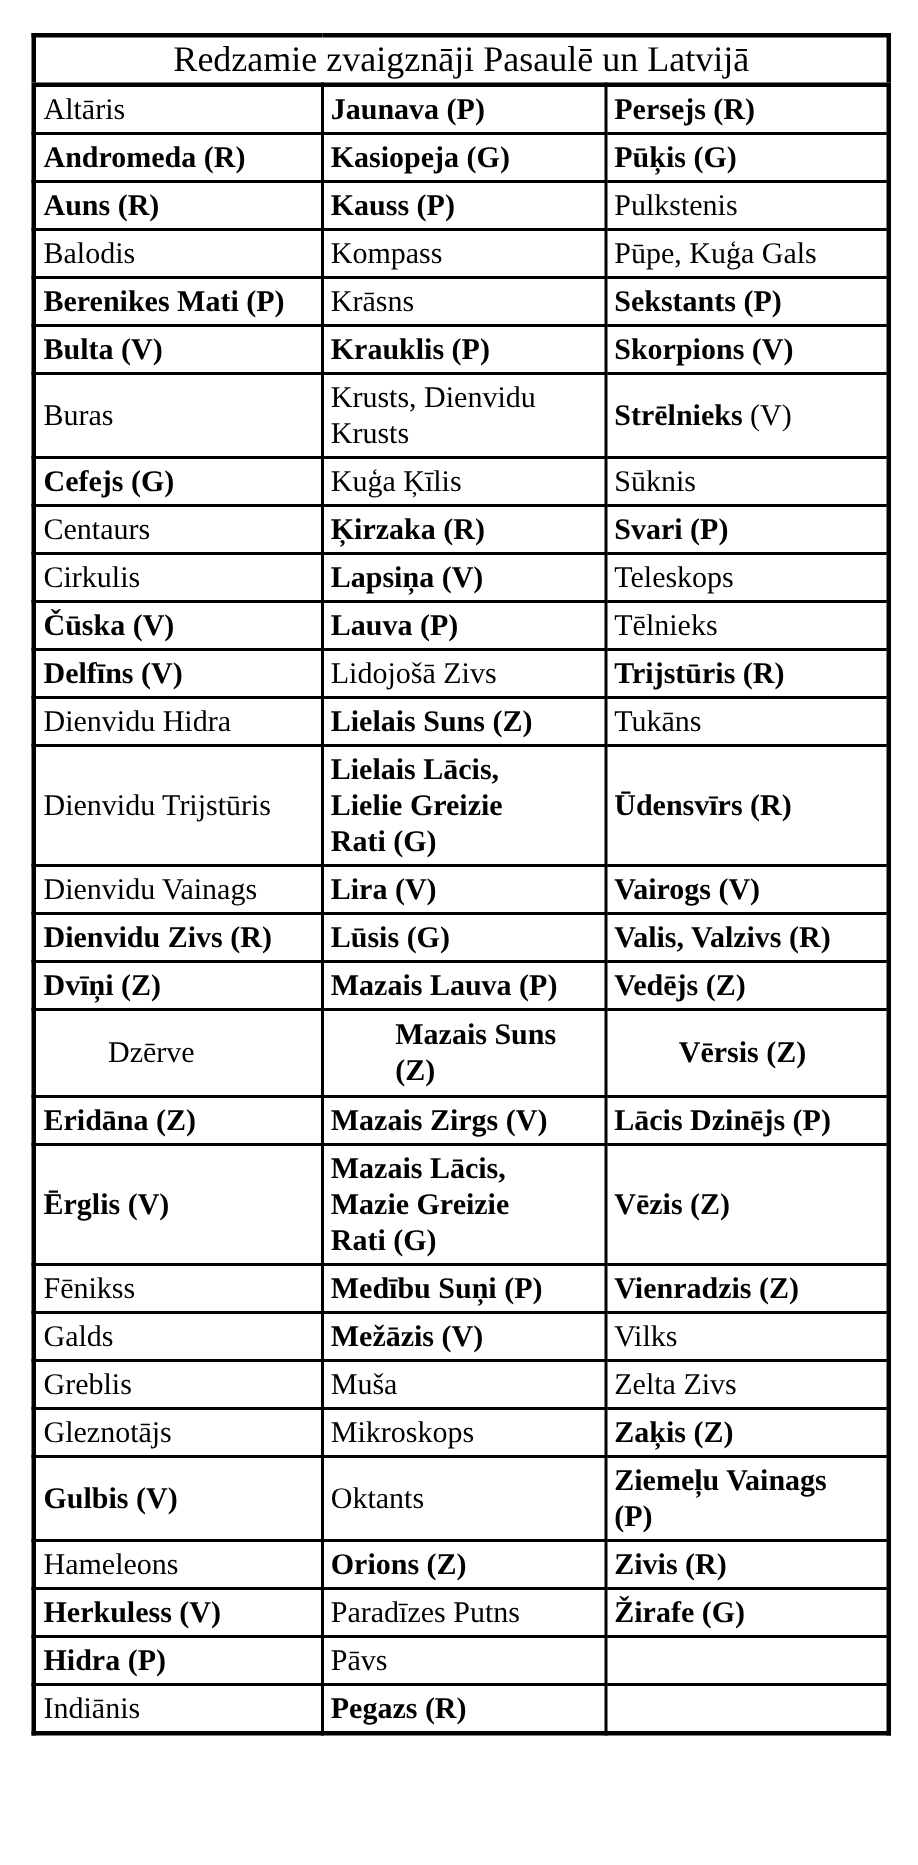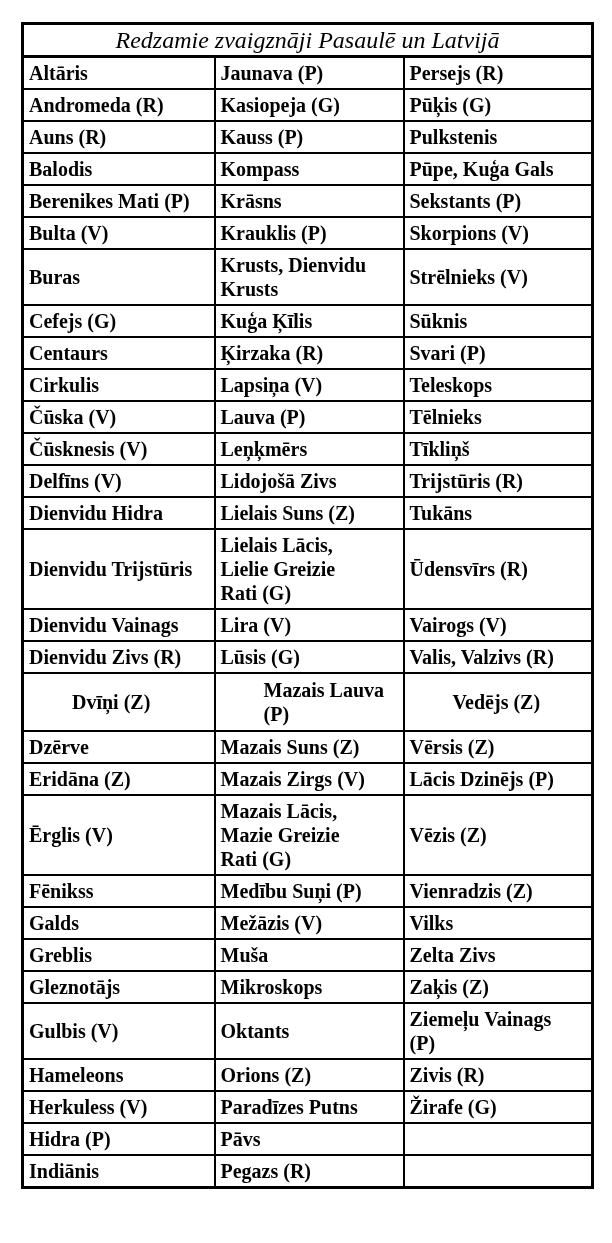--- a/index.html
+++ b/index.html
@@ -20,21 +20,20 @@
     left: 21px;
     top: 22px;
     width: 570px;
     border-collapse: collapse;
     table-layout: fixed;
     border: 3px solid #000000;
   }
   table.const-table th.title-cell {
     border: 2px solid #000000;
     border-bottom: 3px solid #000000;
-    font-style: italic;
     font-weight: normal;
     font-size: 24px;
     line-height: 26px;
     text-align: center;
     padding: 2px 4px;
     white-space: nowrap;
     overflow: hidden;
   }
   table.const-table td {
     border: 2px solid #000000;
@@ -44,21 +43,21 @@
     vertical-align: middle;
     white-space: pre-line;
     overflow: hidden;
   }
   
   table.const-table tbody tr:nth-child(18) td {
     height: 50px;
     padding-left: 48px;
   }
   .b { font-weight: bold; text-align: center; }
-  .r { font-weight: bold; }
+  .r { font-weight: normal; }
 </style>
 </head>
 <body>
 
 <table class="const-table">
   <colgroup>
     <col style="width:192px">
     <col style="width:189px">
     <col style="width:189px">
   </colgroup>
@@ -118,25 +117,20 @@
         <td><span class="r">Cirkulis</span></td>
         <td><span class="b">Lapsiņa (V)</span></td>
         <td><span class="r">Teleskops</span></td>
       </tr>
       <tr>
         <td><span class="b">Čūska (V)</span></td>
         <td><span class="b">Lauva (P)</span></td>
         <td><span class="r">Tēlnieks</span></td>
       </tr>
       <tr>
-        <td><span class="b">Čūsknesis (V)</span></td>
-        <td><span class="r">Leņķmērs</span></td>
-        <td><span class="r">Tīkliņš</span></td>
-      </tr>
-      <tr>
         <td><span class="b">Delfīns (V)</span></td>
         <td><span class="r">Lidojošā Zivs</span></td>
         <td><span class="b">Trijstūris (R)</span></td>
       </tr>
       <tr>
         <td><span class="r">Dienvidu Hidra</span></td>
         <td><span class="b">Lielais Suns (Z)</span></td>
         <td><span class="r">Tukāns</span></td>
       </tr>
       <tr>

